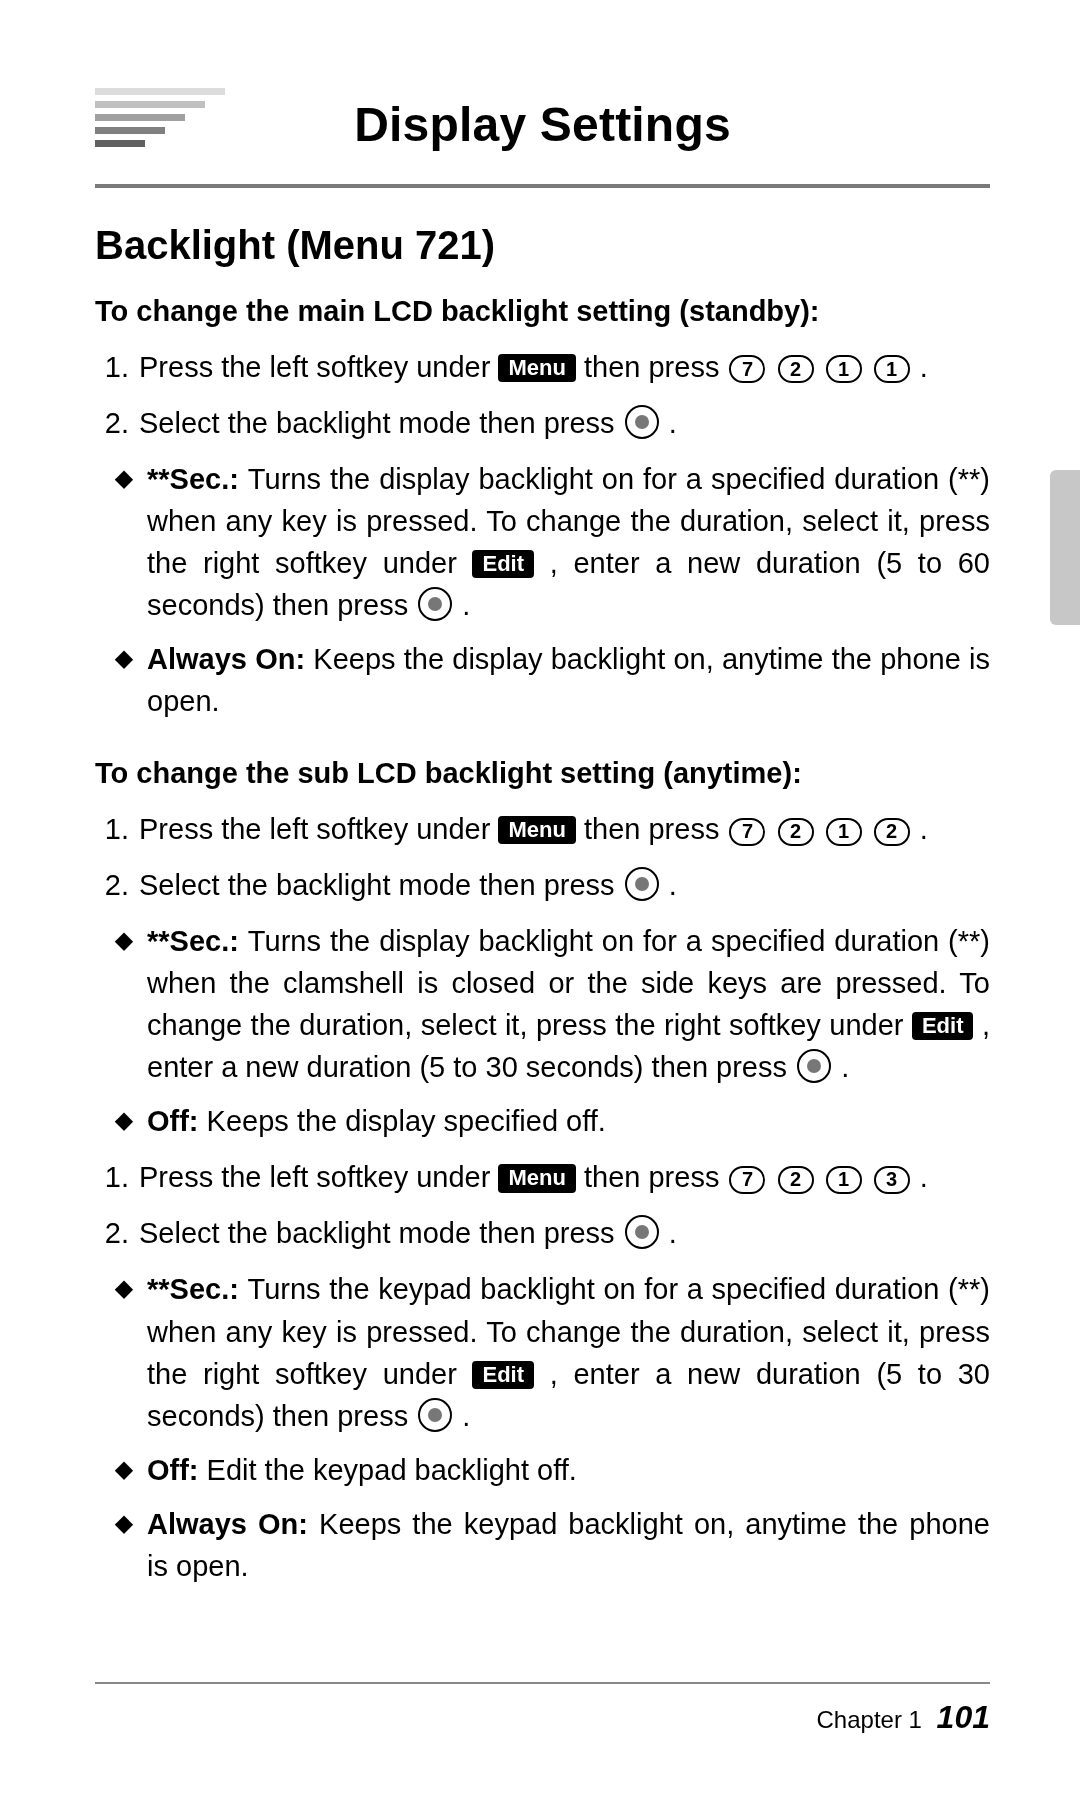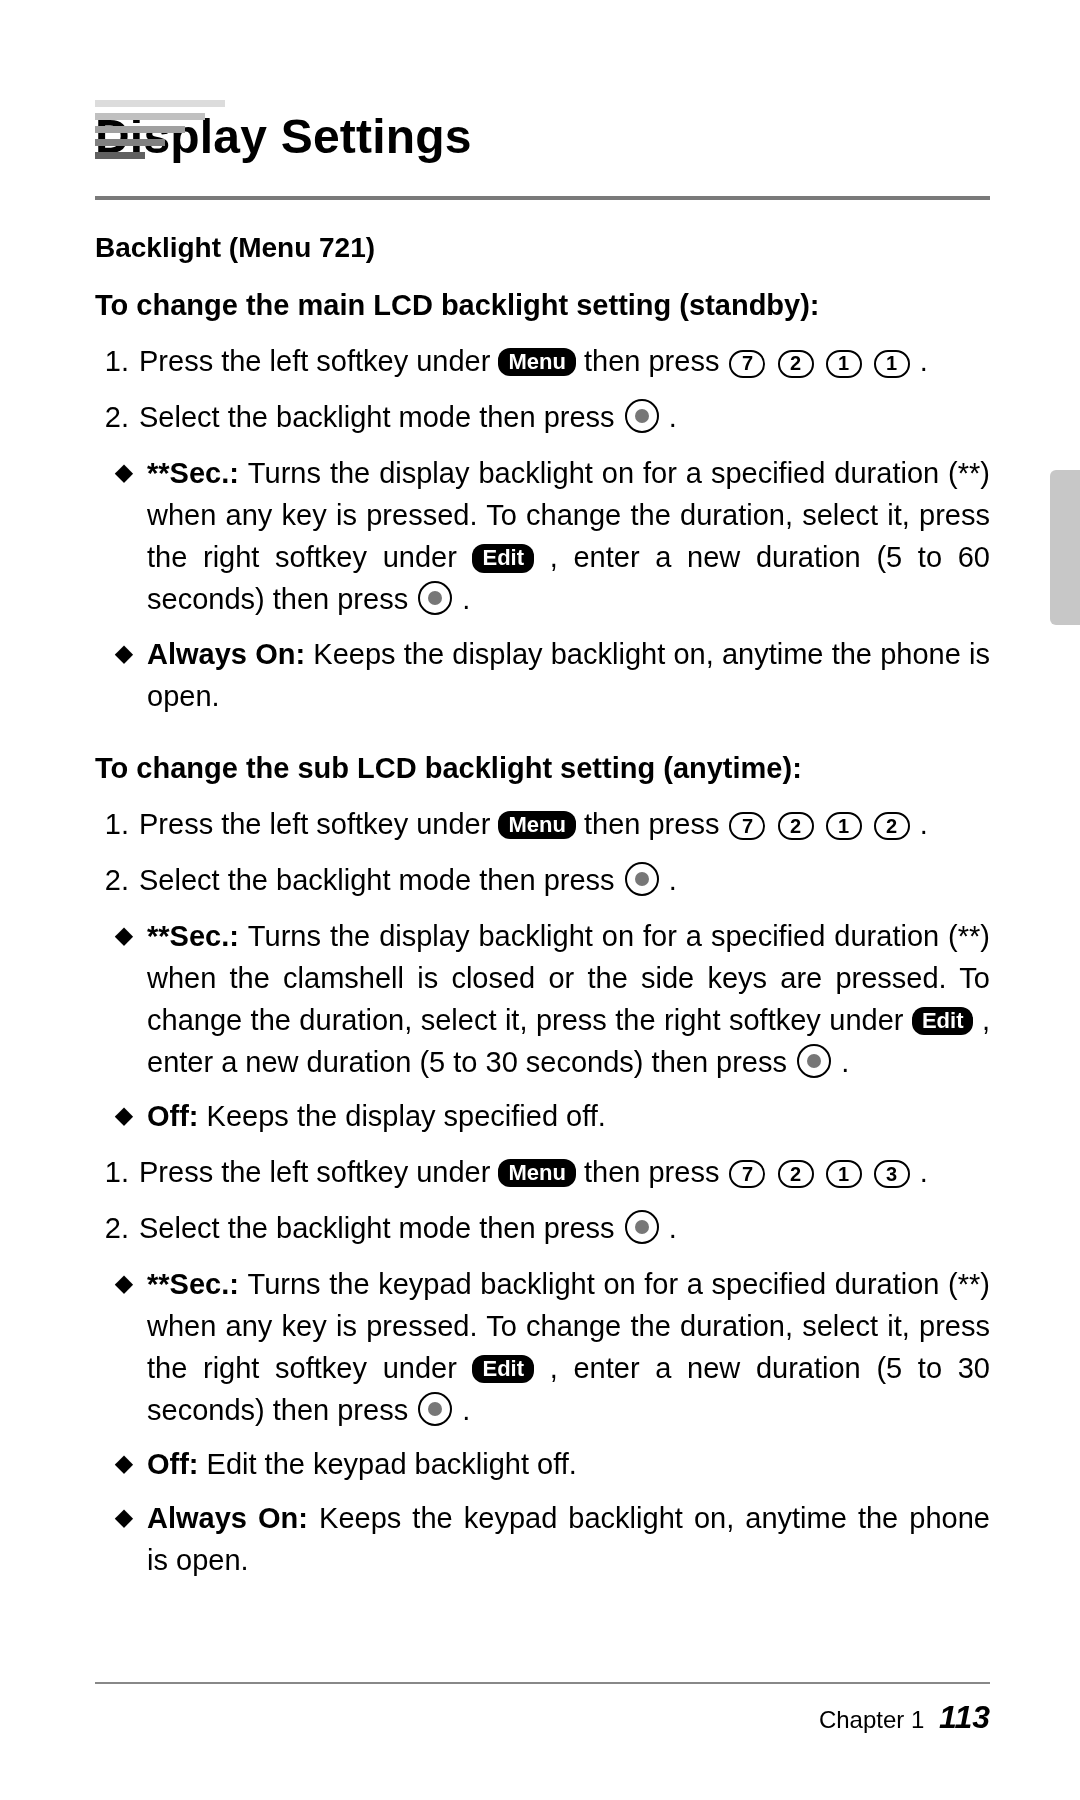--- a/index.html
+++ b/index.html
@@ -13,23 +13,22 @@
     box-sizing: border-box;
     width: 1080px;
     min-height: 1800px;
     padding: 90px 90px 40px 95px;
     position: relative;
     font-size: 29px;
     line-height: 1.45;
   }
   .header {
     position: relative;
-    text-align: left;
+    text-align: center;
     padding-bottom: 18px;
-    margin-top: 12px;
   }
   .logo {
     position: absolute;
     left: 0;
     top: -2px;
     width: 130px;
   }
   .logo .bar {
     height: 7px;
     margin-bottom: 6px;
@@ -43,21 +42,21 @@
     font-size: 48px;
     font-weight: 700;
     letter-spacing: 0.2px;
   }
   .hr-main {
     border: none;
     border-top: 4px solid #7a7a7a;
     margin: 6px 0 28px 0;
   }
   .section-heading {
-    font-size: 28px;
+    font-size: 40px;
     font-weight: 700;
     margin: 0 0 16px 0;
   }
   .sub-heading {
     font-weight: 700;
     font-size: 29px;
     margin: 30px 0 14px 0;
   }
   .sub-heading.first { margin-top: 14px; }
   .step {
@@ -87,21 +86,21 @@
     margin-right: 8px;
   }
   .bullet-body { flex:1; text-align: justify;}
   .pill {
     display: inline-block;
     background: #000;
     color: #fff;
     font-weight: 700;
     font-size: 22px;
     padding: 2px 10px;
-    border-radius: 12px;
+    border-radius: 4px;
     vertical-align: 2px;
     line-height: 1.1;
   }
   .keycap {
     display: inline-flex;
     justify-content: center;
     align-items:center;
     min-width: 36px;
     height: 28px;
     border: 2px solid #000;
@@ -322,16 +321,16 @@
     <div class="bullet-body">
       <b>Always On: </b>
       <span>Keeps the keypad backlight on, anytime the phone is open.</span>
     </div>
   </div>
 
   <div class="footer">
     <hr>
     <div class="txt">
       <span>Chapter 1</span>
-      <span class="pg">113</span>
+      <span class="pg">101</span>
     </div>
   </div>
 </div>
 
 </body></html>

